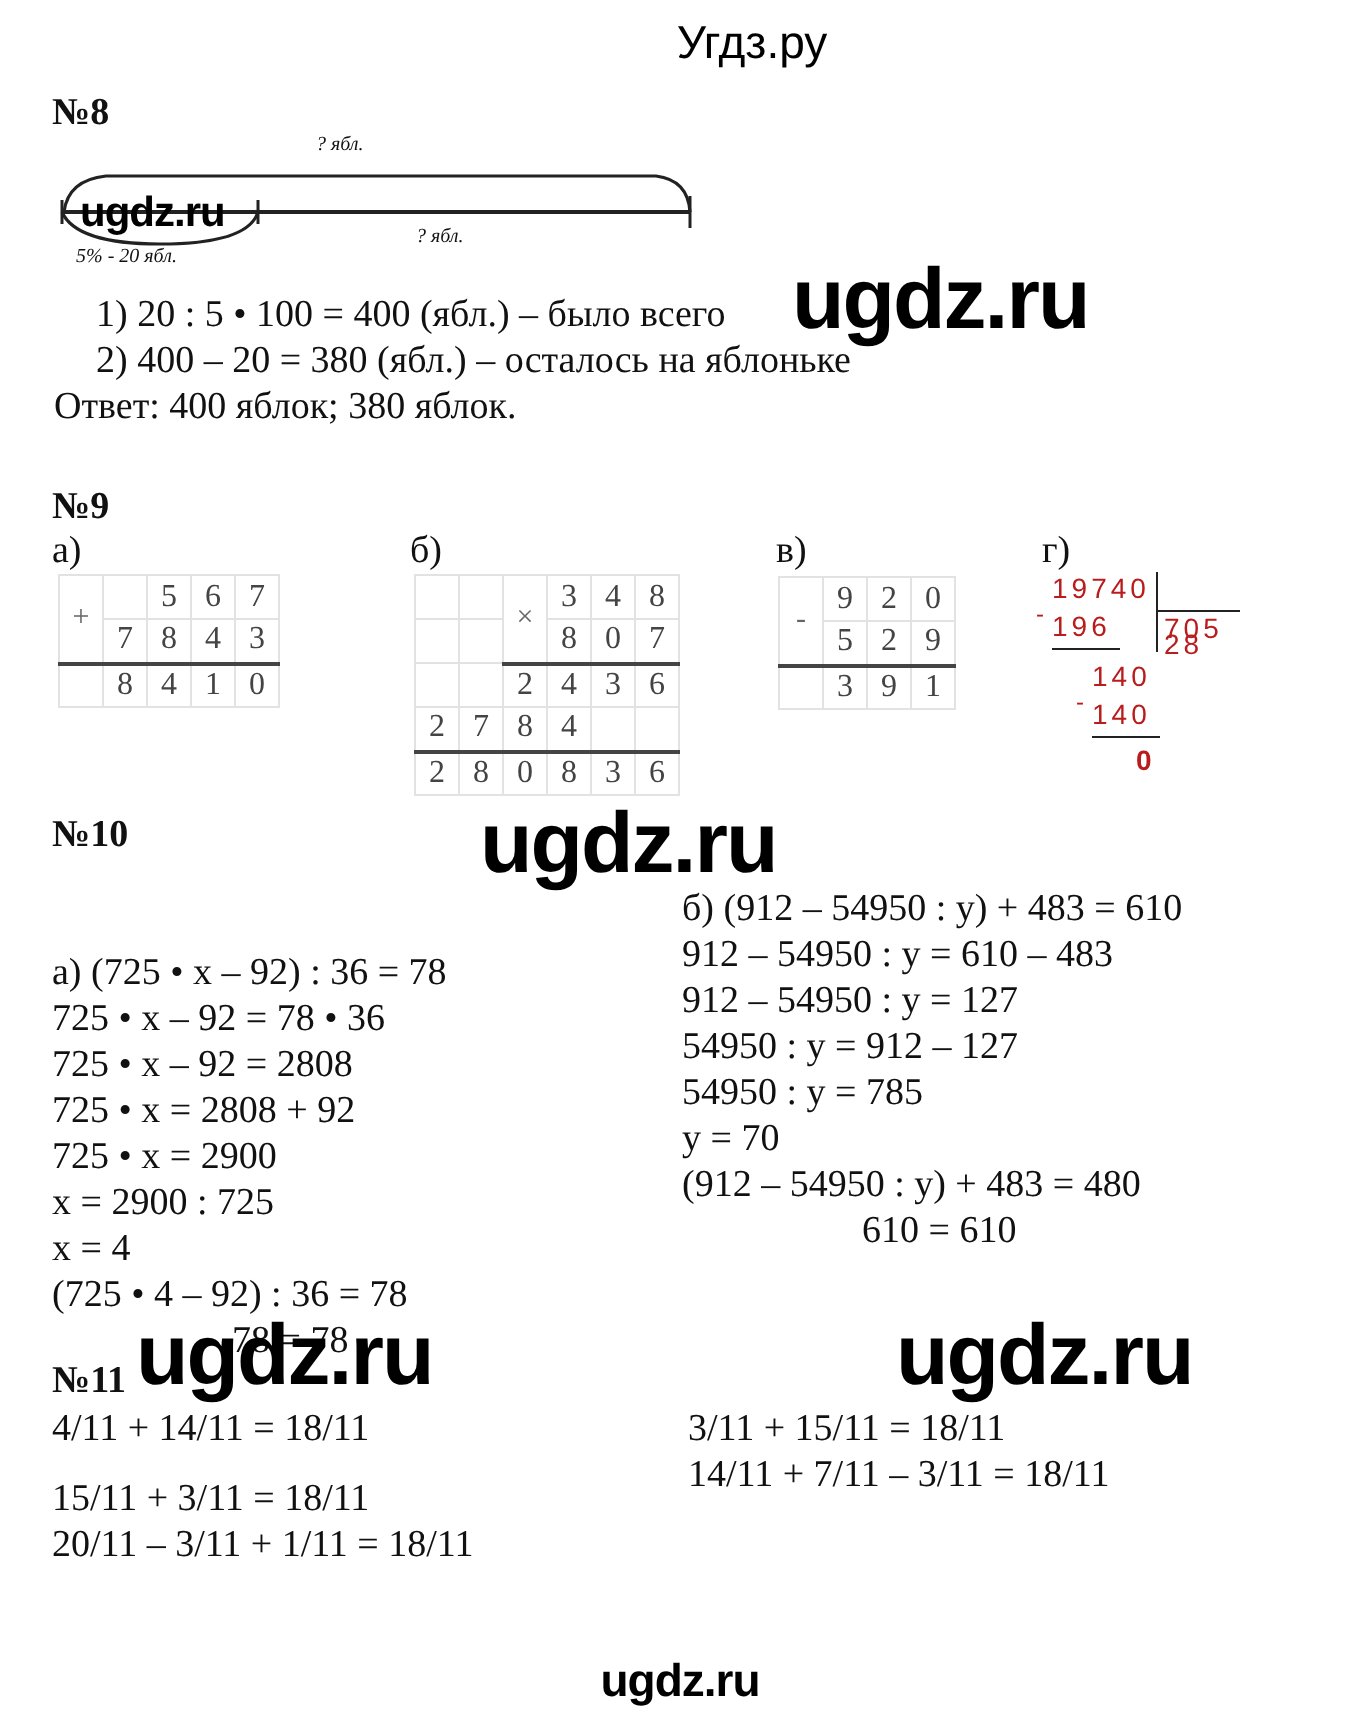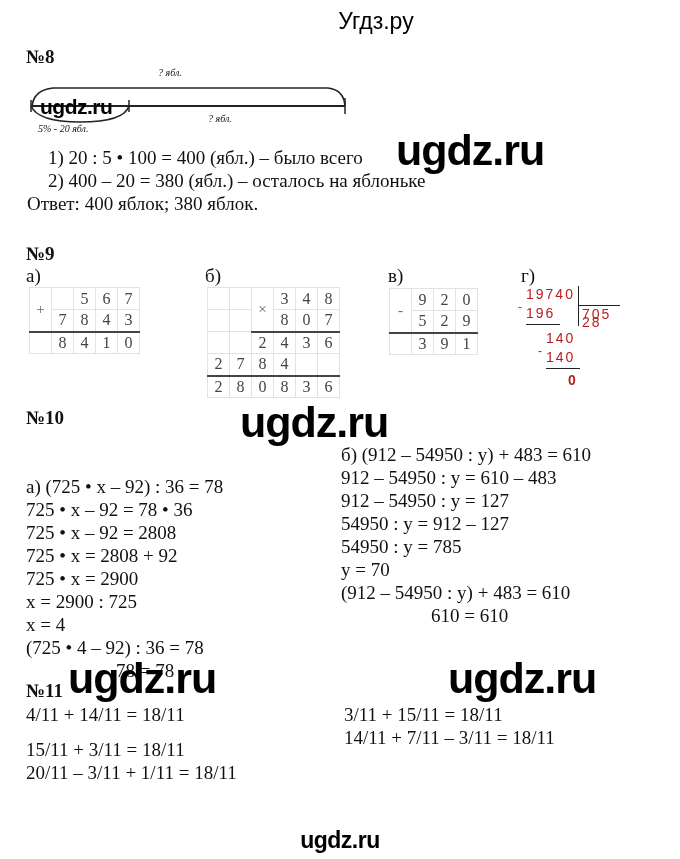--- a/index.html
+++ b/index.html
@@ -178,21 +178,21 @@
   <div style="padding-left:90px;">78 = 78</div>
 </div>
 
 <div class="abs lines" style="left:341px;top:443px;">
   <div>б) (912 – 54950 : y) + 483 = 610</div>
   <div>912 – 54950 : y = 610 – 483</div>
   <div>912 – 54950 : y = 127</div>
   <div>54950 : y = 912 – 127</div>
   <div>54950 : y = 785</div>
   <div>y = 70</div>
-  <div>(912 – 54950 : y) + 483 = 610</div>
+  <div>(912 – 54950 : y) + 483 = 480</div>
   <div style="padding-left:90px;">610 = 610</div>
 </div>
 
 <div class="abs task-no" style="left:26px;top:680px;">№11</div>
 <div class="abs wm wm-big" style="left:68px;top:654px;">ugdz.ru</div>
 <div class="abs wm wm-big" style="left:448px;top:654px;">ugdz.ru</div>
 
 <div class="abs lines" style="left:26px;top:703px;">
   <div>4/11 + 14/11 = 18/11</div>
   <div style="margin-top:12px;">15/11 + 3/11 = 18/11</div>

